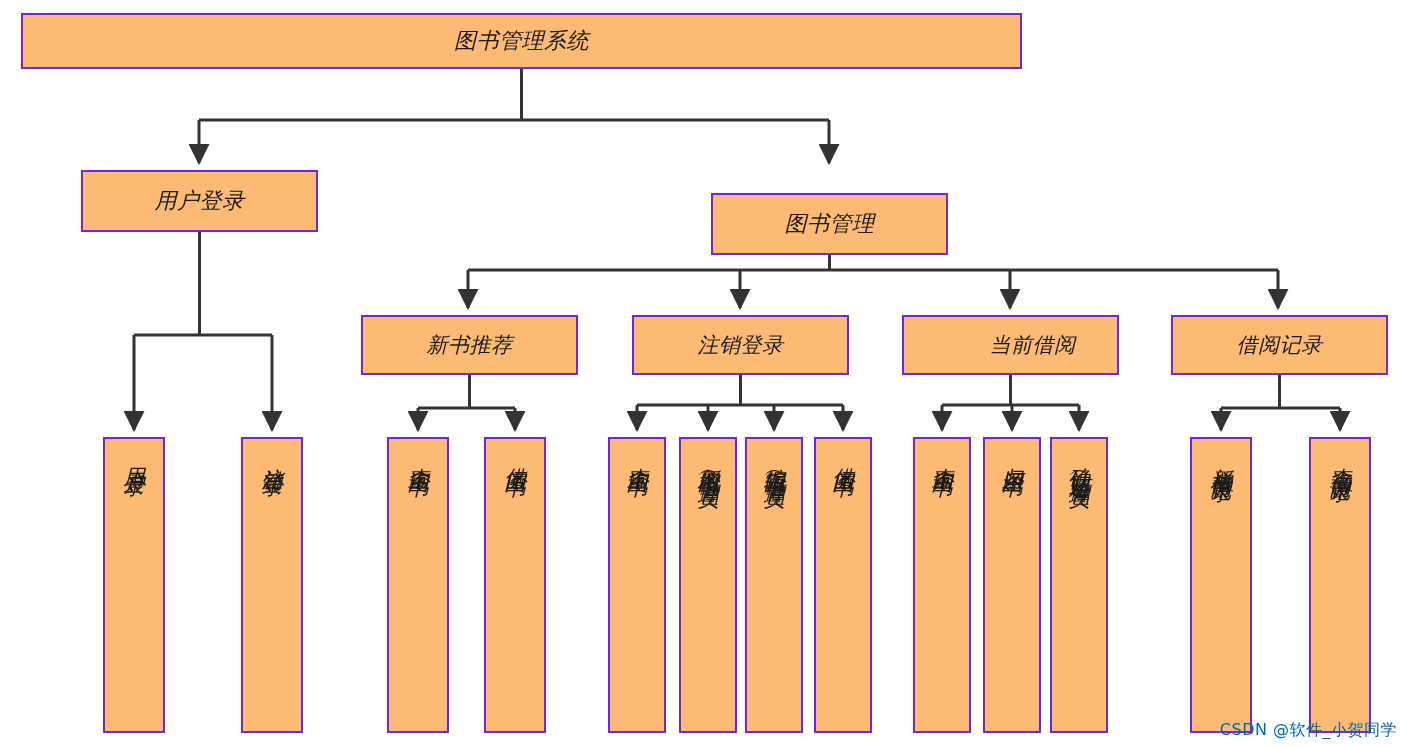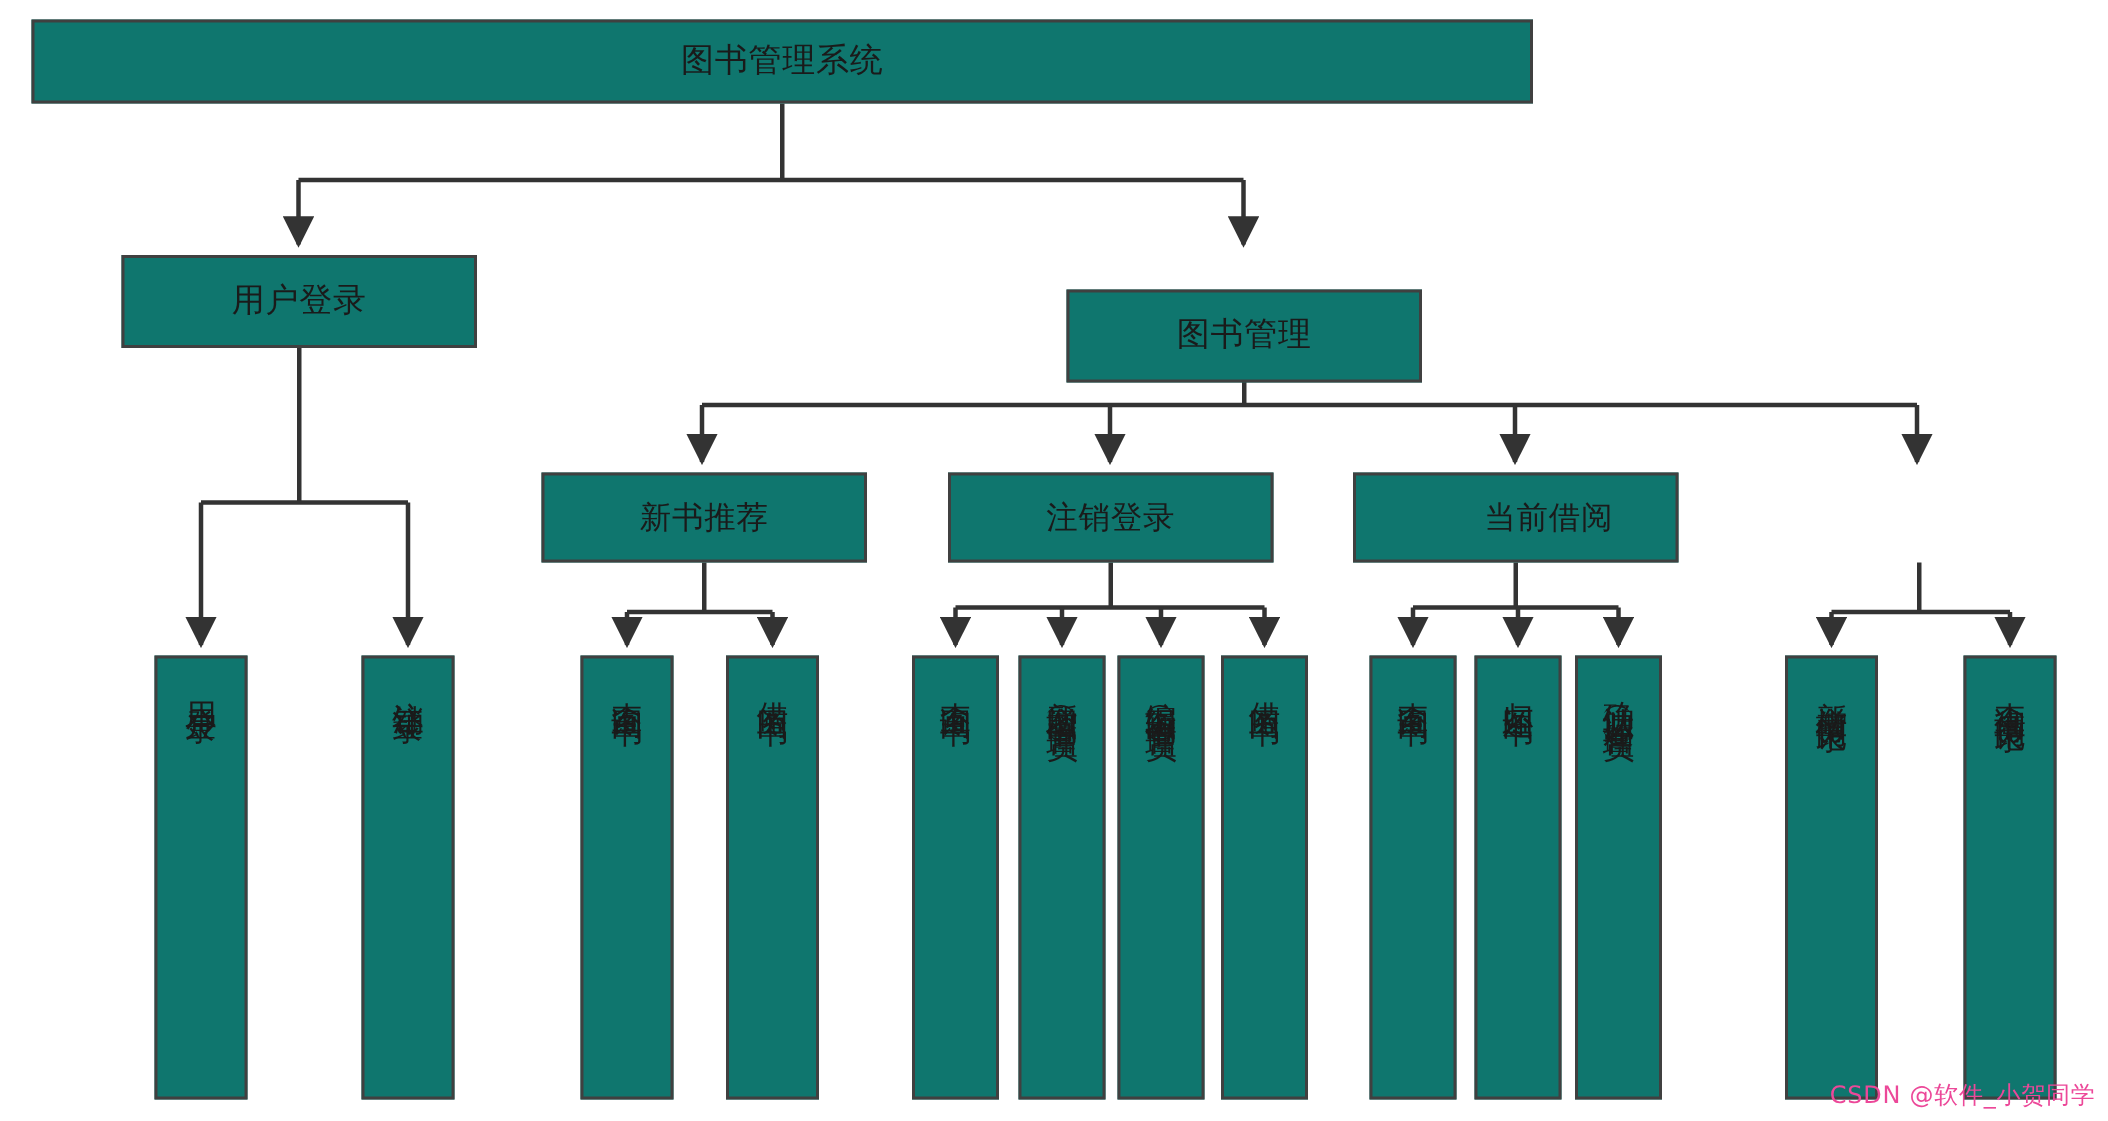--- a/index.html
+++ b/index.html
@@ -20,26 +20,27 @@
   #diagram-svg {
     position: absolute;
     left: 0;
     top: 0;
     width: 1405px;
     height: 747px;
   }
   .node-box {
     position: absolute;
     box-sizing: border-box;
-    background: #0f766e;
-    border: 2px solid #404040;
+    background: #fdba74;
+    border: 2px solid #6d28d9;
     display: flex;
     align-items: center;
     justify-content: center;
     z-index: 3;
+    font-style: italic;
   }
   .node-label {
     color: #1a1a1a;
     font-size: 21px;
     line-height: 1.15;
     letter-spacing: 0.5px;
     white-space: nowrap;
     text-align: center;
   }
   .node-box.vertical {
@@ -55,21 +56,21 @@
     font-size: 21px;
   }
   .level1 .node-label { font-size: 22px; }
   .level2 .node-label { font-size: 22px; }
   .level3 .node-label { font-size: 21px; }
   #watermark {
     position: absolute;
     right: 8px;
     bottom: 6px;
     font-size: 16px;
-    color: #ec4899;
+    color: #0369a1;
     letter-spacing: 0.5px;
     z-index: 6;
     white-space: nowrap;
     font-family: "DejaVu Sans", "Liberation Sans", sans-serif;
   }
 </style>
 </head>
 <body>
 
 <div id="canvas">
@@ -137,20 +138,23 @@
 
   <div class="node-box level3" style="left:361px; top:315px; width:217px; height:60px;align-items:center;">
     <span class="node-label">新书推荐</span>
   </div>
   <div class="node-box level3" style="left:632px; top:315px; width:217px; height:60px;">
     <span class="node-label">注销登录</span>
   </div>
   <div class="node-box level3" style="left:902px; top:315px; width:217px; height:60px;padding-left:44px;">
     <span class="node-label">当前借阅</span>
   </div>
+  <div class="node-box level3" style="left:1171px; top:315px; width:217px; height:60px;">
+    <span class="node-label">借阅记录</span>
+  </div>
 
   <div class="node-box vertical" style="left:103px; top:437px; width:62px; height:296px;">
     <span class="node-label">用户登录</span>
   </div>
   <div class="node-box vertical" style="left:241px; top:437px; width:62px; height:296px;">
     <span class="node-label">注销登录</span>
   </div>
 
   <div class="node-box vertical" style="left:387px; top:437px; width:62px; height:296px;">
     <span class="node-label">查询图书</span>

